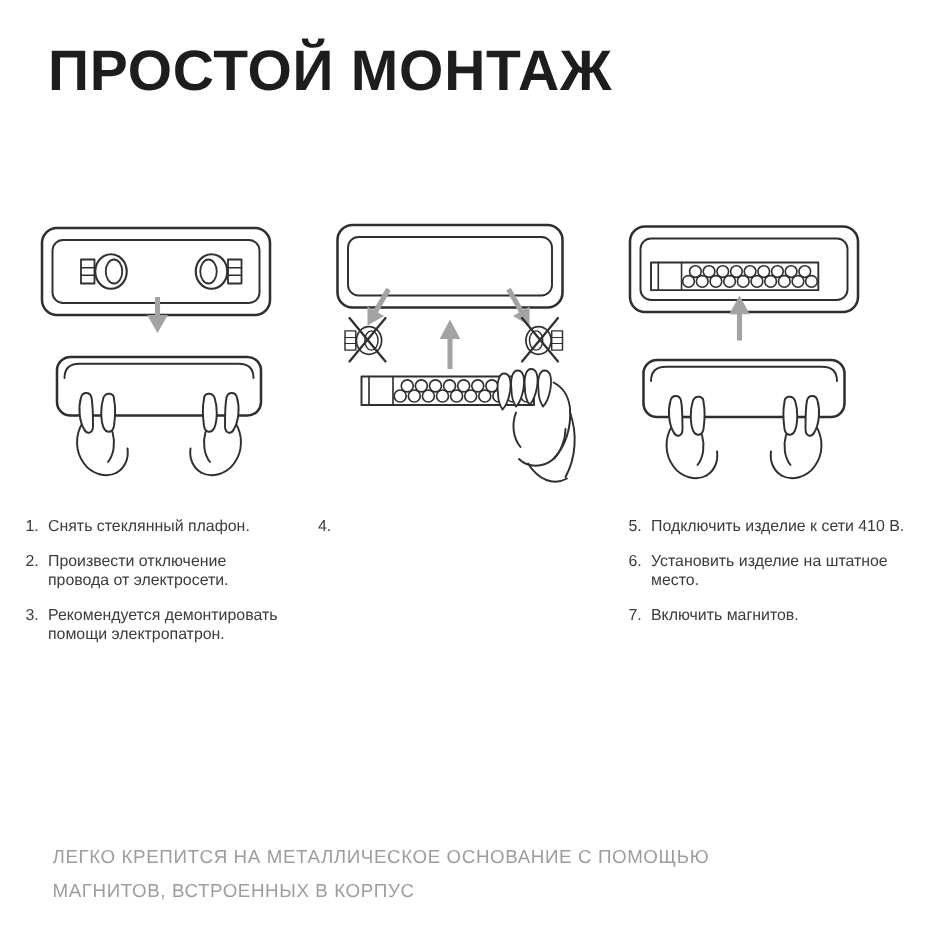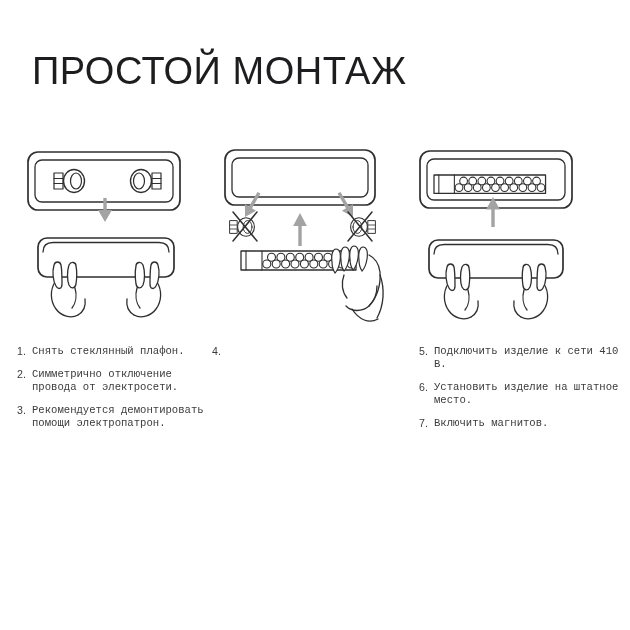--- a/index.html
+++ b/index.html
@@ -3,42 +3,42 @@
 <meta charset="utf-8">
 <style>
   html,body{margin:0;padding:0;}
   body{
     width:630px;height:630px;position:relative;overflow:hidden;
     background:var(--page_bg,#ffffff);
     font-family:"Liberation Sans","DejaVu Sans",sans-serif;
   }
   .page{position:absolute;inset:0;}
   .title{
-    position:absolute;left:32px;top:52px;
-    font-size:38px;line-height:1;font-weight:normal;
+    position:absolute;left:32px;top:29px;
+    font-size:38px;line-height:1;font-weight:bold;
     letter-spacing:.5px;color:var(--title,#1d1d1f);
     white-space:nowrap;
   }
   .panel{position:absolute;}
   .panel svg{display:block;overflow:visible;}
   
   .s{stroke:var(--line_art,#2f2f2f);fill:none;stroke-width:1.3px;}
   .sw{stroke-width:1.7px;}
   .ink{stroke:var(--line_art,#2f2f2f);}
   .ar{fill:var(--arrow,#a3a3a3);stroke:none;}
   svg path,svg rect,svg ellipse,svg circle{stroke-linecap:round;stroke-linejoin:round;}
   
   .col{position:absolute;top:345px;color:var(--step_text,#3b3b3b);
        font-size:10.6px;line-height:13px;}
   .col1{left:17px;width:196px;}
   .col2{left:212px;width:202px;}
   .col3{left:419px;width:206px;}
   .step{display:flex;margin-bottom:10px;}
   .step-num{flex:none;width:15px;}
-  .step-text{white-space:pre-line;font-family:Liberation Mono, monospace;}
+  .step-text{white-space:pre-line;}
   
   .footer{
     position:absolute;left:35px;top:560px;width:560px;
     color:var(--footer_text,#9b9ea1);
     font-size:12.5px;line-height:23px;letter-spacing:.4px;
     white-space:pre-line;text-transform:uppercase;
   }
 </style>
 </head>
 <body>
@@ -155,21 +155,21 @@
     </svg>
   </div>
 
   <div class="col col1">
     <div class="step">
       <span class="step-num">1.</span>
       <span class="step-text">Снять стеклянный плафон.</span>
     </div>
     <div class="step">
       <span class="step-num">2.</span>
-      <span class="step-text">Симметрично отключение
+      <span class="step-text">Произвести отключение
 провода от электросети.</span>
     </div>
     <div class="step">
       <span class="step-num">3.</span>
       <span class="step-text">Рекомендуется демонтировать
 помощи электропатрон.</span>
     </div>
   </div>
 
   <div class="col col2">
@@ -187,14 +187,16 @@
       <span class="step-num">6.</span>
       <span class="step-text">Установить  изделие на штатное
 место.</span>
     </div>
     <div class="step">
       <span class="step-num">7.</span>
       <span class="step-text">Включить магнитов.</span>
     </div>
   </div>
 
+  <div class="footer">ЛЕГКО КРЕПИТСЯ НА МЕТАЛЛИЧЕСКОЕ ОСНОВАНИЕ С ПОМОЩЬЮ
+МАГНИТОВ, ВСТРОЕННЫХ В КОРПУС</div>
 
 </div>
 
 </body></html>

